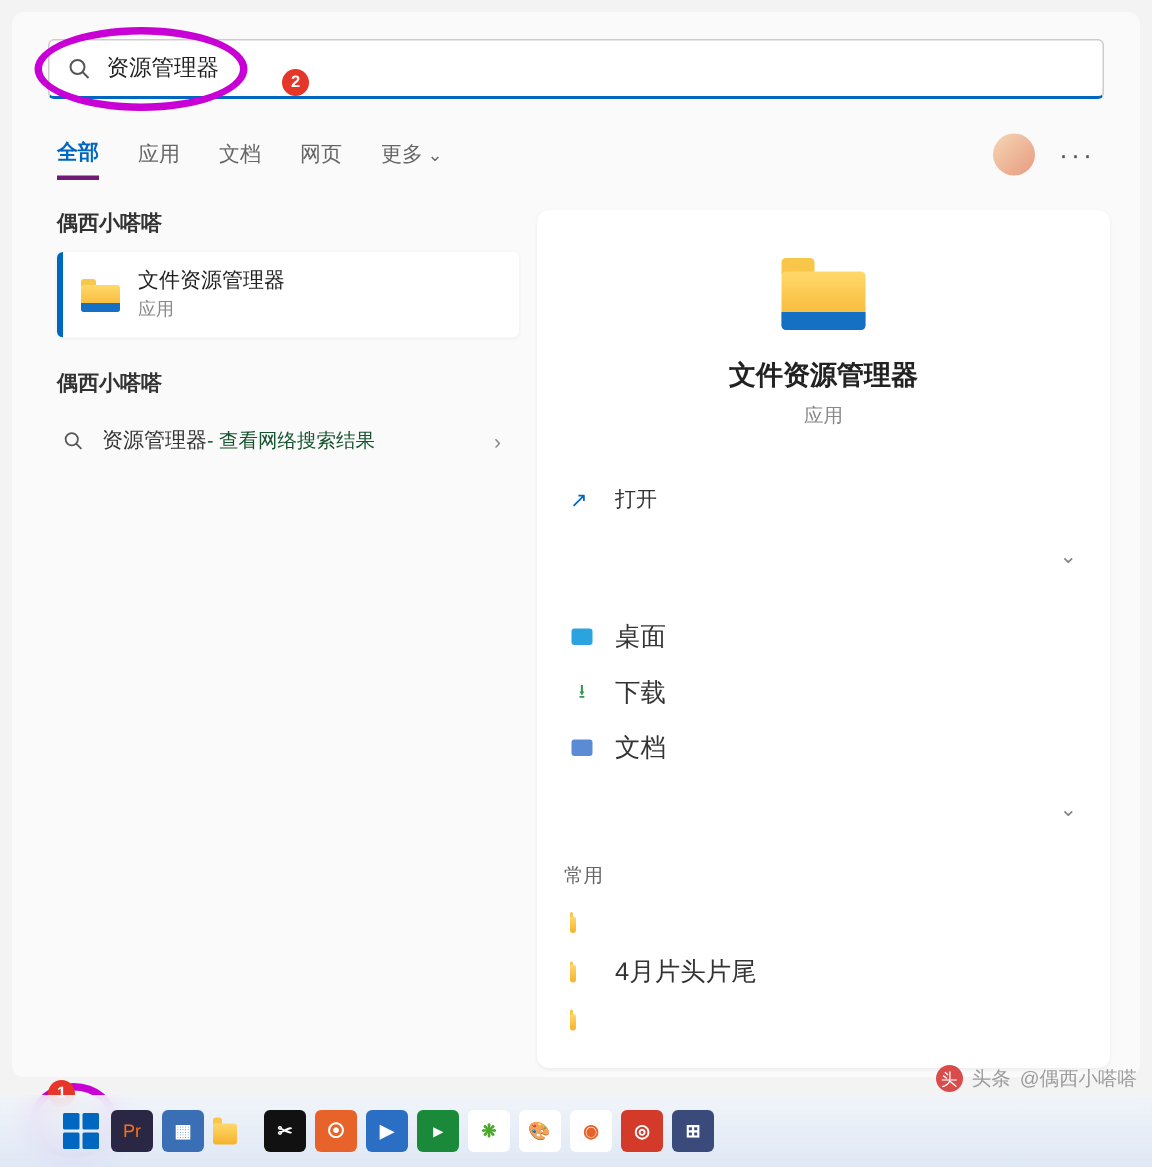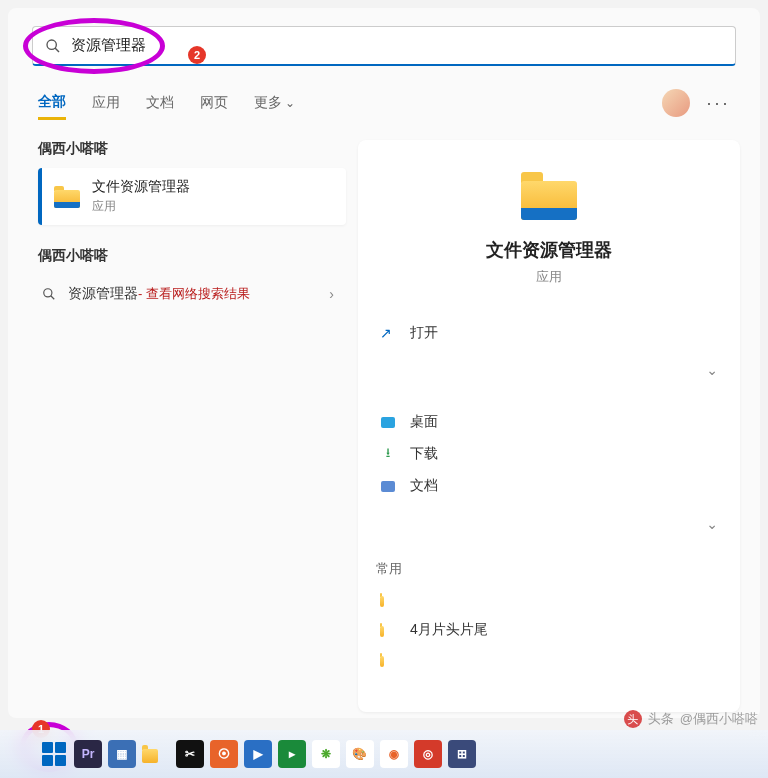--- a/index.html
+++ b/index.html
@@ -12,21 +12,21 @@
 .search-bar .mag { width: 16px; height: 16px; margin-right: 10px; color: #555; }
 .search-bar input { border: none; outline: none; font-size: 15px; flex: 1; color: #222; }
 
 .annot-circle { position: absolute; border: 5px solid #c800d6; border-radius: 50%; pointer-events: none; }
 .annot-circle.c1 { left: 15px; top: 10px; width: 142px; height: 56px; }
 .annot-badge { position: absolute; width: 18px; height: 18px; border-radius: 50%; background: #e63629; color: #fff; font-size: 11px; font-weight: bold; display: flex; align-items: center; justify-content: center; }
 .annot-badge.b2 { left: 180px; top: 38px; }
 
 .tabs-row { display: flex; align-items: center; padding: 8px 30px 0 30px; height: 46px; }
 .tab { font-size: 14px; color: #666; margin-right: 26px; cursor: pointer; padding: 6px 0; }
-.tab.active { color: #0067c0; font-weight: 600; border-bottom: 3px solid #eab308; }
+.tab.active { color: #0067c0; font-weight: 600; border-bottom: 3px solid #701a75; }
 .tab.more::after { content: "⌄"; font-size: 12px; margin-left: 3px; }
 .tabs-right { margin-left: auto; display: flex; align-items: center; gap: 16px; }
 .avatar { width: 28px; height: 28px; border-radius: 50%; background: linear-gradient(135deg,#f5d7b5,#e89a80); }
 .dots { font-size: 18px; color: #555; letter-spacing: 2px; cursor: pointer; }
 
 .content { display: flex; padding: 18px 0 0 0; height: calc(100% - 120px); }
 .left-col { width: 350px; padding: 0 0 0 30px; }
 .right-col { flex: 1; background: #fff; border-radius: 8px; margin-right: 20px; padding: 22px 18px 0 18px; box-shadow: 0 1px 3px rgba(0,0,0,0.06); overflow: hidden; }
 
 .sec-head { font-size: 14px; font-weight: 600; color: #333; margin-bottom: 10px; }
@@ -37,21 +37,21 @@
 .folder-ico.small { width: 18px; height: 14px; }
 .folder-ico .tab-part { position: absolute; top: 0; left: 0; width: 40%; height: 25%; background: #f8c648; border-radius: 2px 2px 0 0; }
 .folder-ico .body-part { position: absolute; bottom: 0; width: 100%; height: 80%; background: linear-gradient(#ffd86b,#f6b22a); border-radius: 2px; }
 .folder-ico .stripe { position: absolute; bottom: 0; width: 100%; height: 25%; background: #1570c4; border-radius: 0 0 2px 2px; }
 .best-match .txt .t1 { font-size: 14px; color: #222; }
 .best-match .txt .t2 { font-size: 12px; color: #888; margin-top: 2px; }
 
 .web-row { display: flex; align-items: center; padding: 10px 12px 10px 4px; margin-right: 12px; cursor: pointer; }
 .web-row .mag { width: 14px; height: 14px; margin-right: 12px; color: #555; }
 .web-row .wt { font-size: 14px; color: #333; }
-.web-row .ws { font-size: 13px; color: #b91c1c; text-align: right; }
+.web-row .ws { font-size: 13px; color: #14532d; text-align: right; }
 .web-row .chev { margin-left: auto; color: #888; font-size: 14px; }
 
 .settings-row { font-size: 14px; font-weight: 600; color: #333; padding: 6px 0; cursor: pointer; }
 
 .preview-head { text-align: center; }
 .big-folder { width: 56px; height: 48px; margin: 10px auto 18px auto; position: relative; }
 .big-folder .tab-part { position: absolute; top: 0; left: 0; width: 40%; height: 22%; background: #f8c648; border-radius: 3px 3px 0 0; }
 .big-folder .body-part { position: absolute; bottom: 0; width: 100%; height: 82%; background: linear-gradient(#ffd86b,#f6b22a); border-radius: 3px; }
 .big-folder .stripe { position: absolute; bottom: 0; width: 100%; height: 25%; background: #1570c4; border-radius: 0 0 3px 3px; }
 .preview-title { font-size: 18px; font-weight: 600; color: #222; }
@@ -59,21 +59,21 @@
 
 .action-row { display: flex; align-items: center; padding: 10px 4px; cursor: pointer; }
 .action-row .ico { width: 16px; margin-right: 14px; color: #0067c0; font-size: 14px; }
 .action-row .lbl { font-size: 14px; color: #333; }
 .action-row .chev { margin-left: auto; color: #888; font-size: 14px; }
 
 .sub-sec { margin-top: 18px; }
 .sub-sec-head { font-size: 13px; color: #666; margin-bottom: 8px; }
 .pin-row, .freq-row { display: flex; align-items: center; padding: 7px 4px; cursor: pointer; }
 .pin-row .pi, .freq-row .pi { width: 16px; height: 14px; margin-right: 14px; display: flex; align-items: center; justify-content: center; font-size: 13px; }
-.pin-row .lbl, .freq-row .lbl { font-size: 14px; color: #333; }
+.pin-row .lbl, .freq-row .lbl { font-size: 17px; color: #333; }
 .mini-ico { width: 14px; height: 11px; border-radius: 2px; }
 
 .taskbar { position: absolute; bottom: 0; left: 0; right: 0; height: 48px; background: linear-gradient(rgba(240,244,250,0.85), rgba(220,230,245,0.9)); display: flex; align-items: center; padding: 0 10px; backdrop-filter: blur(8px); }
 .taskbar-annot { position: absolute; left: 20px; bottom: 6px; width: 58px; height: 50px; border: 5px solid #c800d6; border-radius: 50%; pointer-events: none; }
 .annot-badge.b1 { position: absolute; left: 32px; bottom: 40px; }
 .tb-items { display: flex; gap: 6px; align-items: center; margin-left: 30px; }
 .tb-ico { width: 28px; height: 28px; border-radius: 4px; display: flex; align-items: center; justify-content: center; font-size: 16px; cursor: pointer; }
 .win-logo { display: grid; grid-template-columns: 11px 11px; grid-template-rows: 11px 11px; gap: 2px; }
 .win-logo div { background: #0067c0; border-radius: 1px; }
 .watermark { position: absolute; right: 10px; bottom: 50px; font-size: 13px; color: rgba(80,80,80,0.55); display: flex; align-items: center; gap: 6px; }
@@ -227,21 +227,21 @@
 <div class="taskbar">
   <div class="tb-items" id="tb-items">
       <div class="tb-ico">
         <div class="win-logo">
           <div></div>
           <div></div>
           <div></div>
           <div></div>
         </div>
       </div>
-      <div class="tb-ico" style="background: rgb(42, 39, 69); color: #c4b5fd; font-size: 12px; font-weight: bold;">Pr</div>
+      <div class="tb-ico" style="background: rgb(42, 39, 69); color: #f97316; font-size: 12px; font-weight: normal;">Pr</div>
       <div class="tb-ico" style="background: rgb(59, 111, 181); color: rgb(255, 255, 255); font-size: 12px; font-weight: bold;">▦</div>
       <div class="tb-ico">
         <div class="folder-ico" style="width:22px;height:18px;">
           <div class="tab-part"></div>
           <div class="body-part"></div>
         </div>
       </div>
       <div class="tb-ico" style="background: rgb(17, 17, 17); color: rgb(255, 255, 255); font-size: 12px; font-weight: bold;">✂</div>
       <div class="tb-ico" style="background: rgb(232, 99, 42); color: rgb(255, 255, 255); font-size: 12px; font-weight: bold;">⦿</div>
       <div class="tb-ico" style="background: rgb(42, 111, 196); color: rgb(255, 255, 255); font-size: 12px; font-weight: bold;">▶</div>

